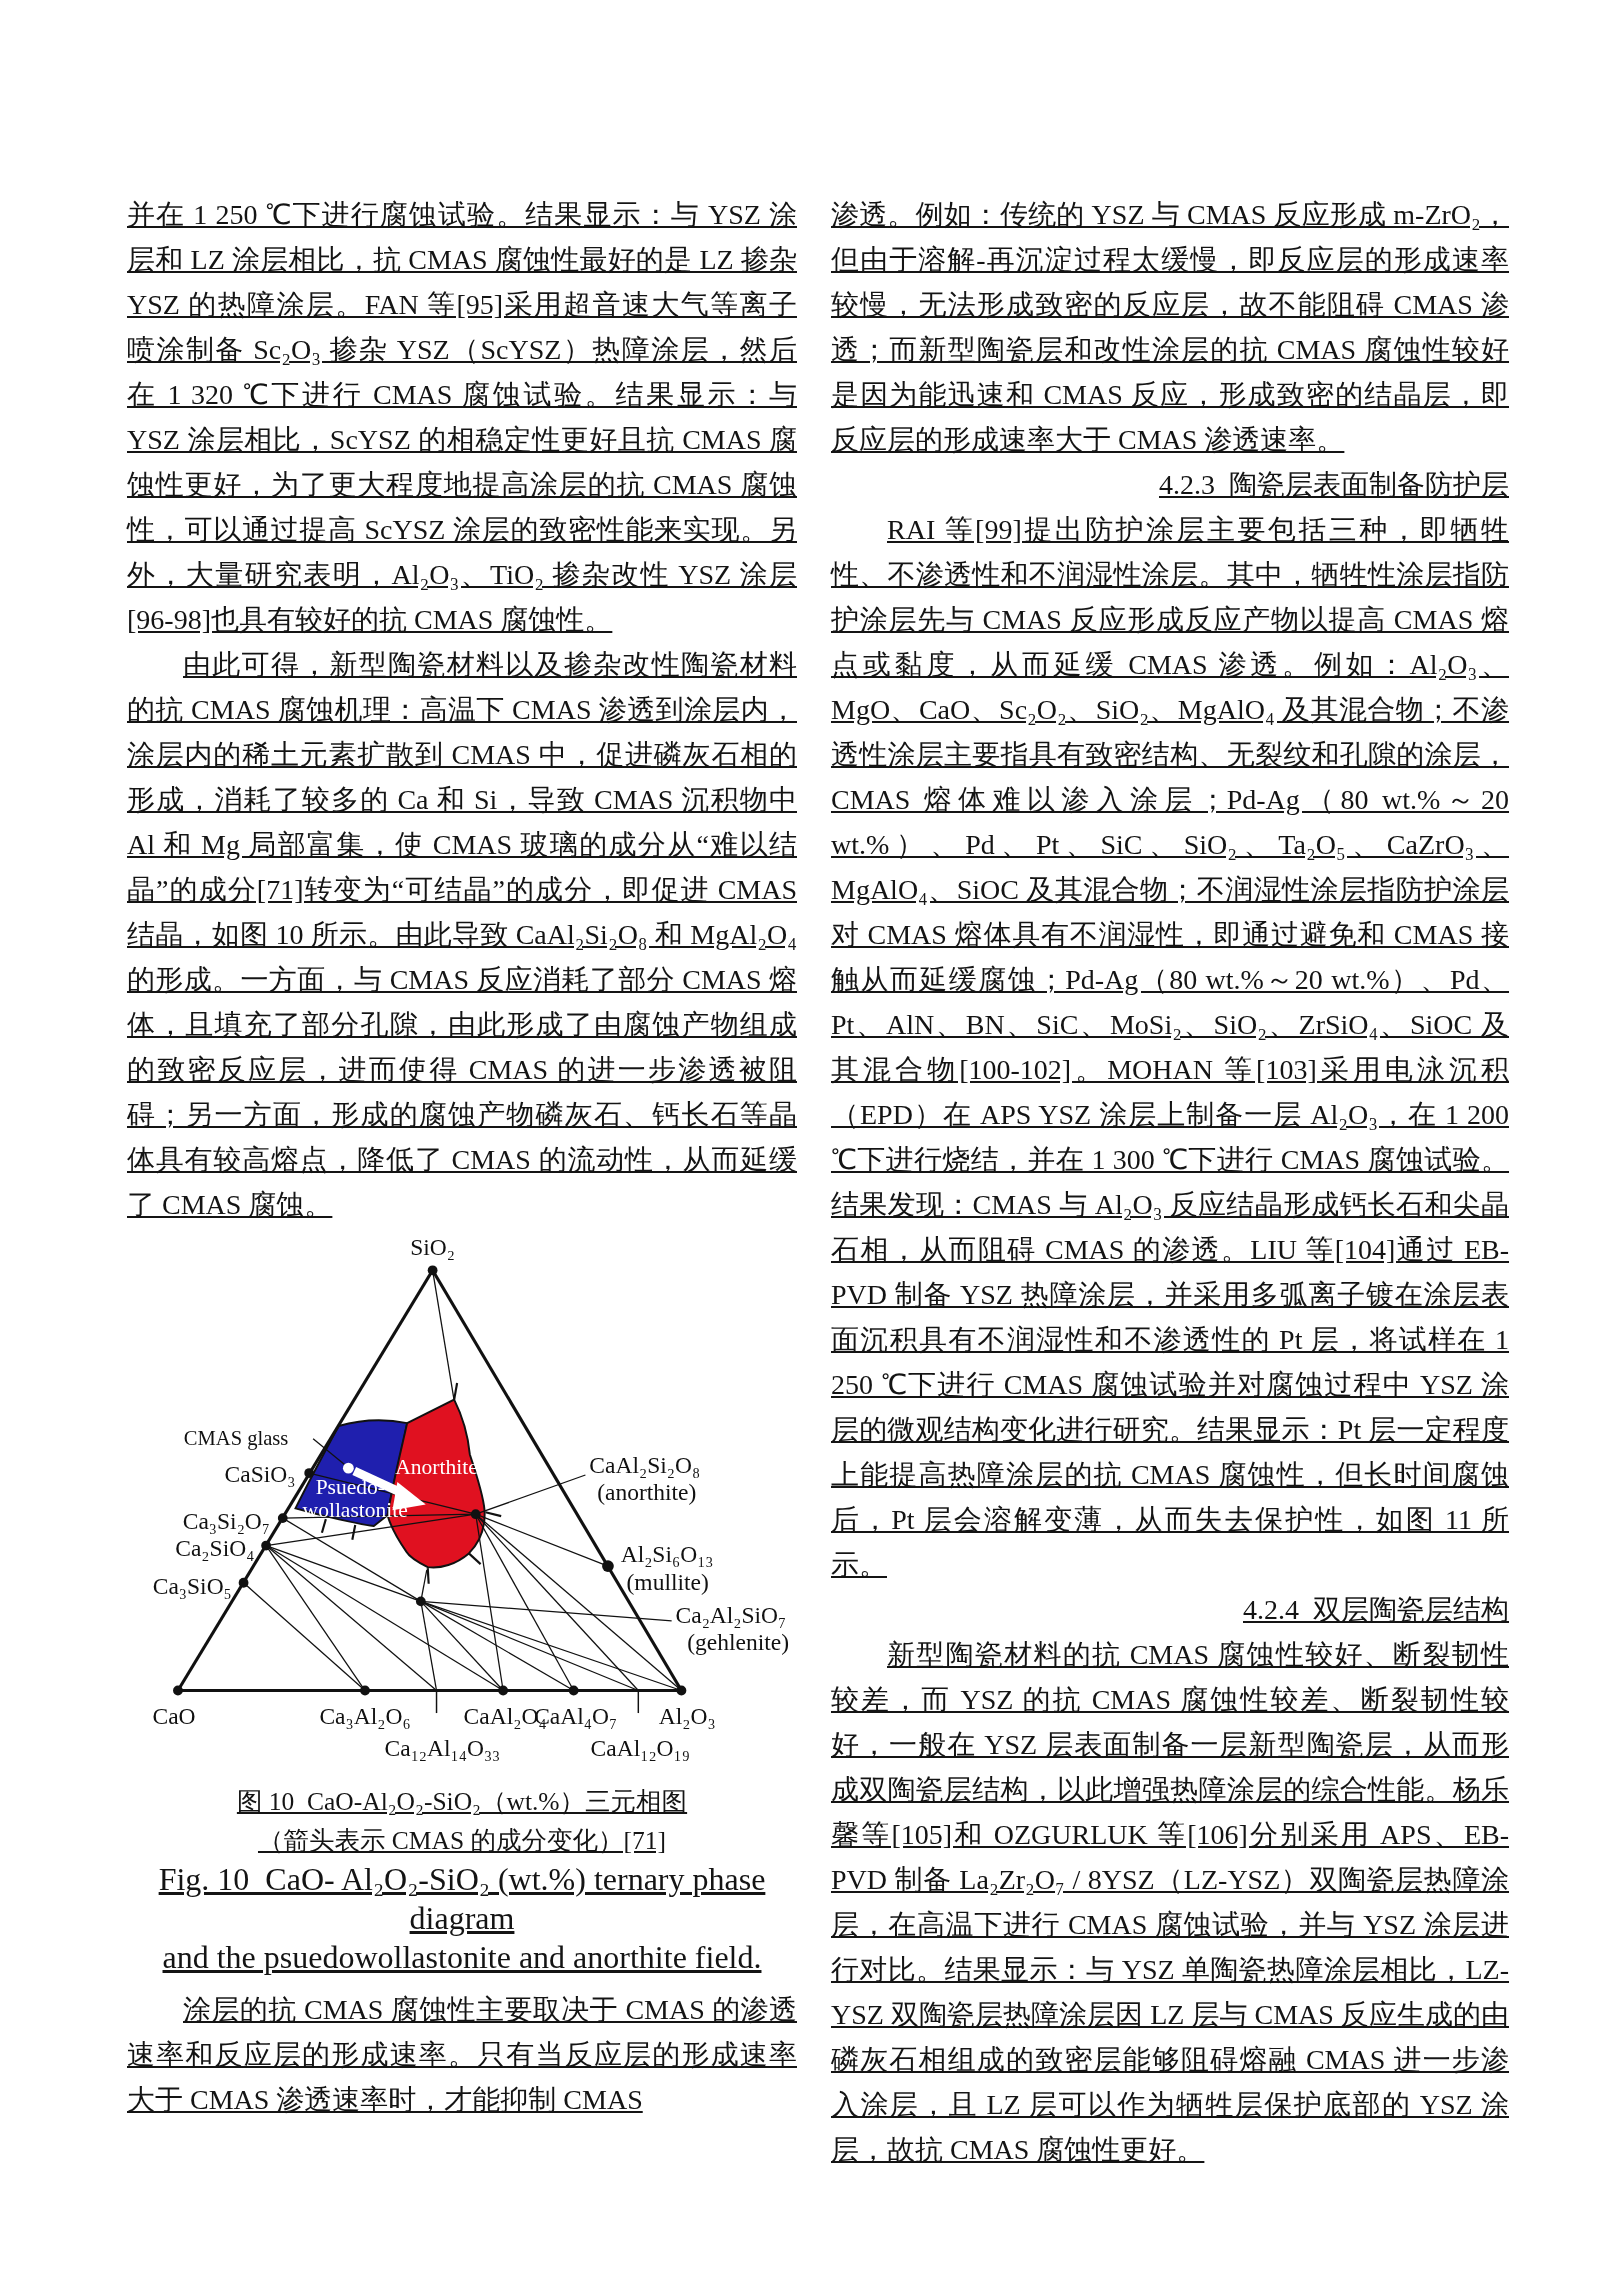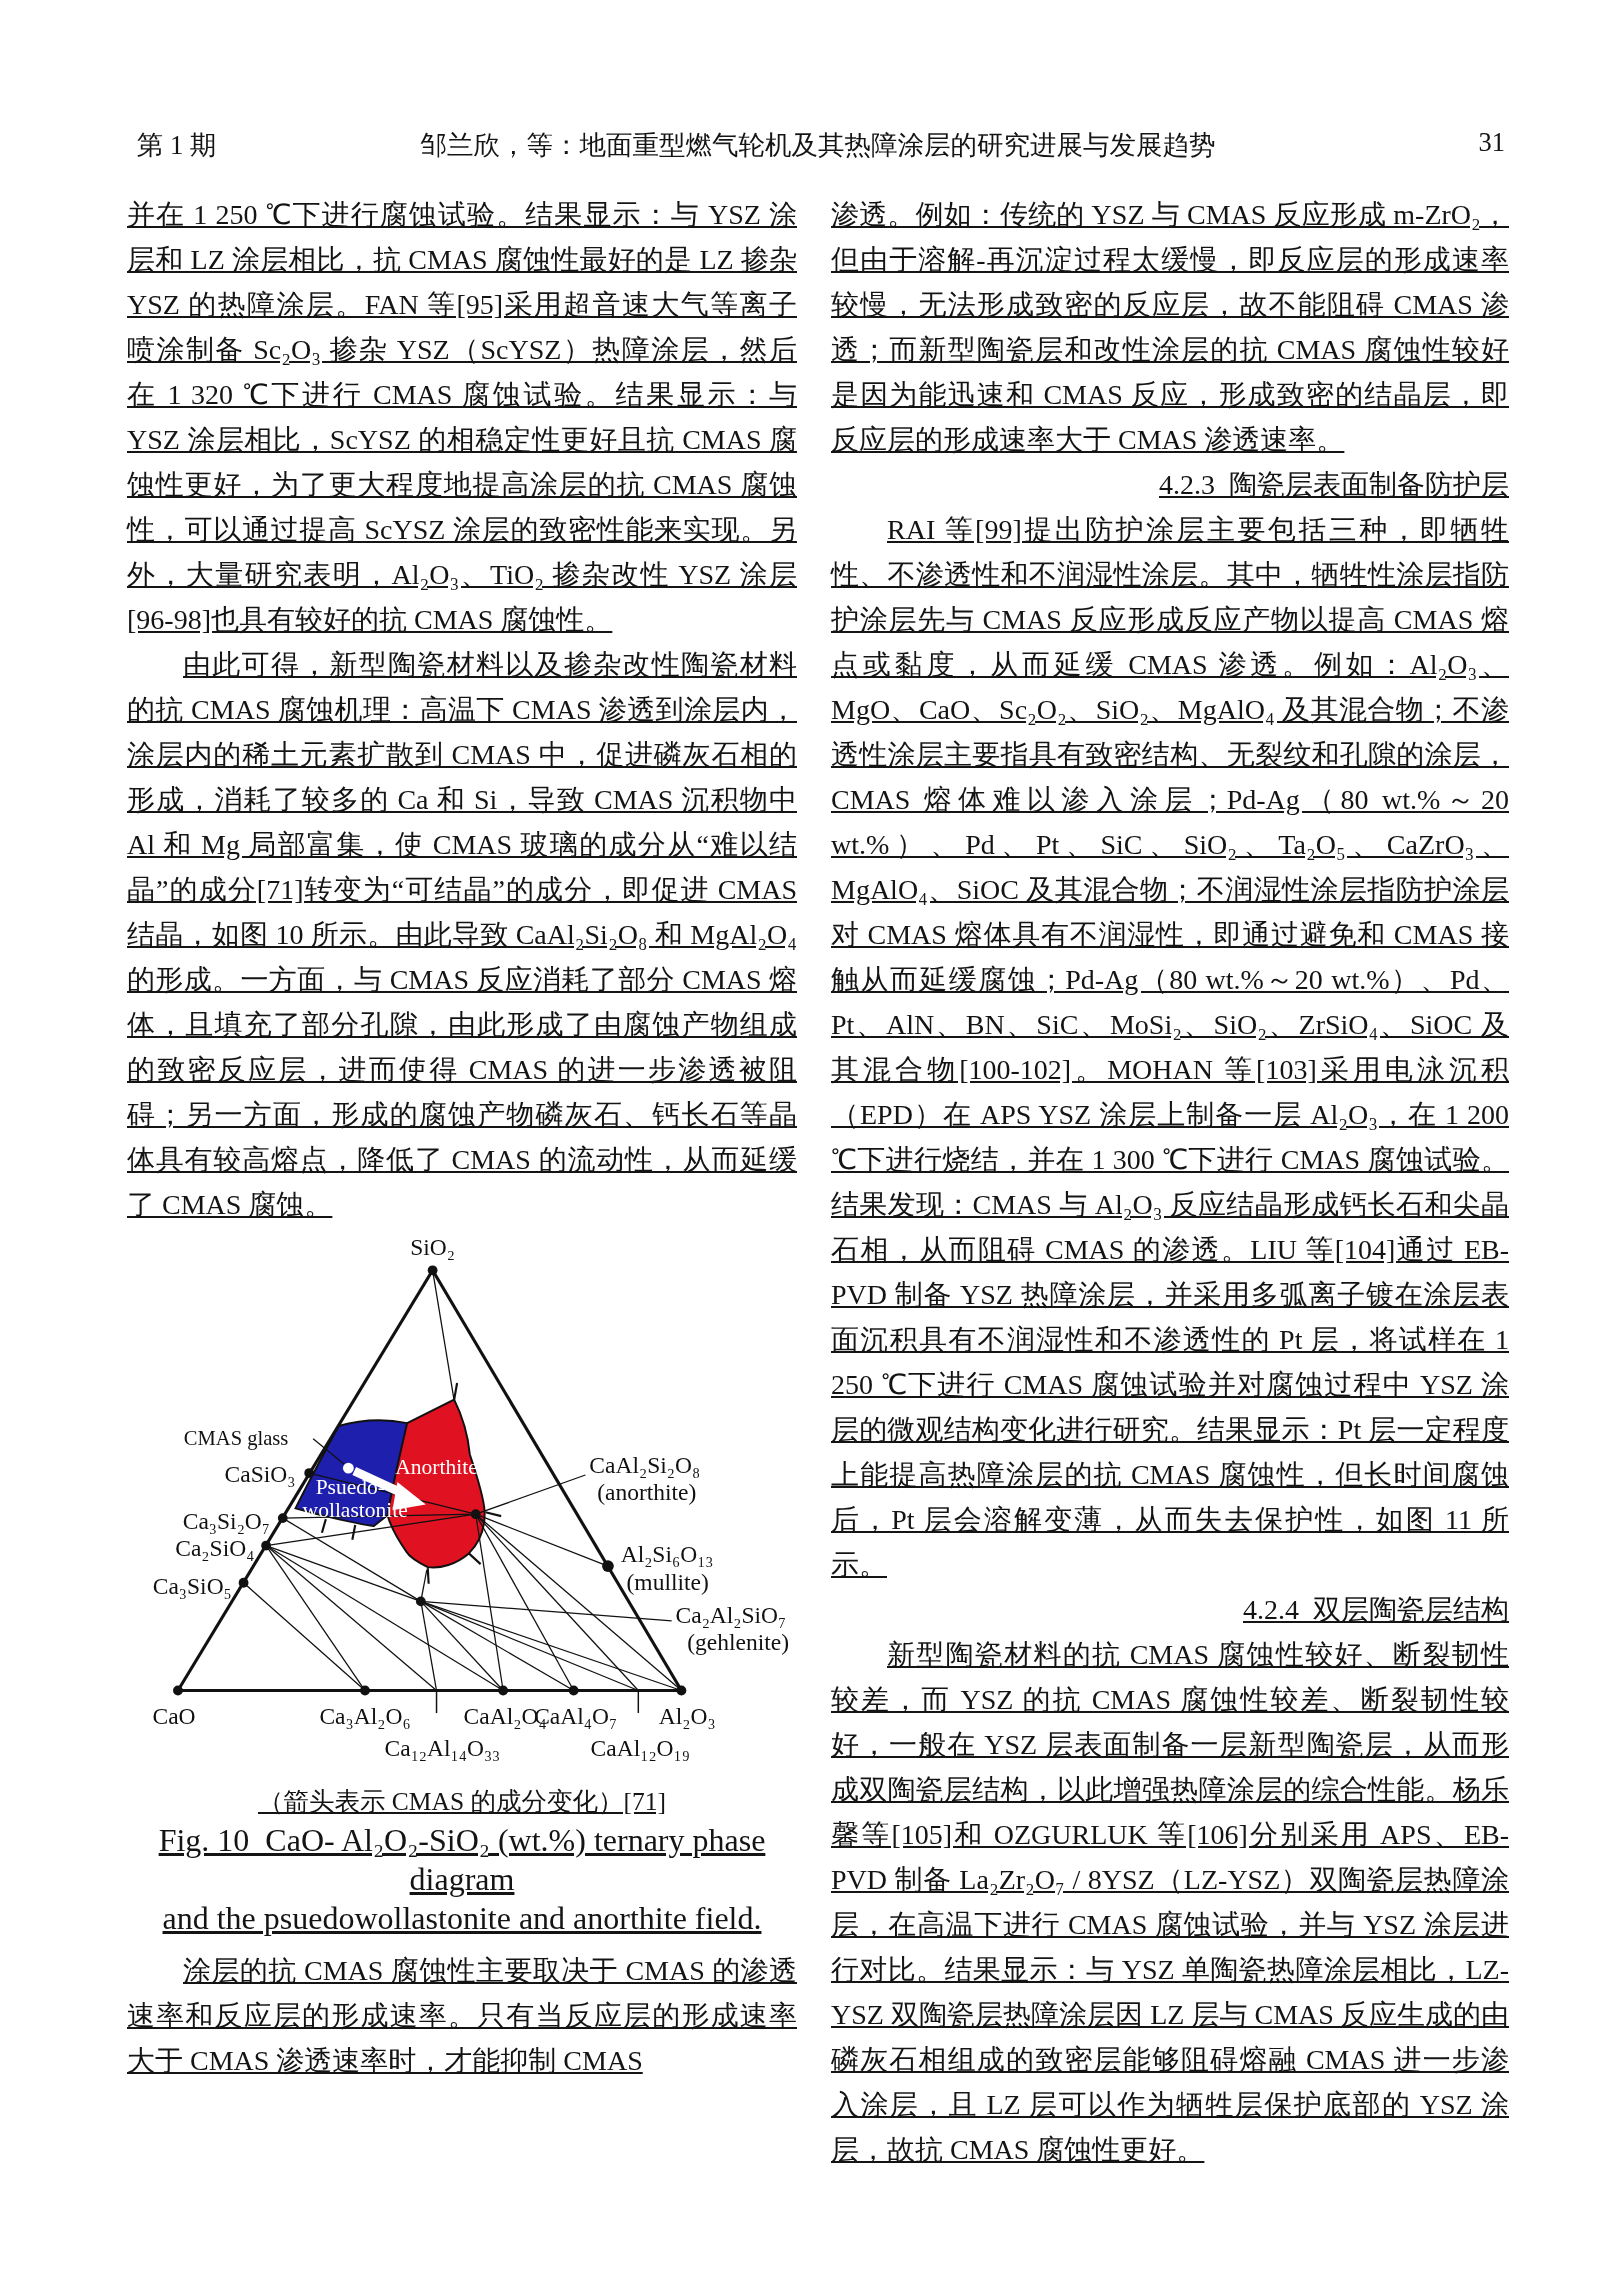--- a/index.html
+++ b/index.html
@@ -23,25 +23,20 @@
   svg text { font-family:"Liberation Serif", serif; fill:#111; }
   .fld-label { font-size:24px; }
   .fld-small { font-size:21px; }
   .fld-white { font-size:22px; fill:#ffffff; }
 </style>
 </head>
 <body>
 
 <div class="page">
 
-  <div class="header-row">
-    <span class="header-issue">第 1 期</span>
-    <span class="header-title">邹兰欣，等：地面重型燃气轮机及其热障涂层的研究进展与发展趋势</span>
-    <span class="header-page">31</span>
-  </div>
 
   <div class="col col-left">
     <div class="para">并在 1 250 ℃下进行腐蚀试验。结果显示：与 YSZ 涂层和 LZ 涂层相比，抗 CMAS 腐蚀性最好的是 LZ 掺杂 YSZ 的热障涂层。FAN 等[95]采用超音速大气等离子喷涂制备 Sc₂O₃ 掺杂 YSZ（ScYSZ）热障涂层，然后在 1 320 ℃下进行 CMAS 腐蚀试验。结果显示：与 YSZ 涂层相比，ScYSZ 的相稳定性更好且抗 CMAS 腐蚀性更好，为了更大程度地提高涂层的抗 CMAS 腐蚀性，可以通过提高 ScYSZ 涂层的致密性能来实现。另外，大量研究表明，Al₂O₃、TiO₂ 掺杂改性 YSZ 涂层[96-98]也具有较好的抗 CMAS 腐蚀性。</div>
     <div class="para para-indent">由此可得，新型陶瓷材料以及掺杂改性陶瓷材料的抗 CMAS 腐蚀机理：高温下 CMAS 渗透到涂层内，涂层内的稀土元素扩散到 CMAS 中，促进磷灰石相的形成，消耗了较多的 Ca 和 Si，导致 CMAS 沉积物中 Al 和 Mg 局部富集，使 CMAS 玻璃的成分从“难以结晶”的成分[71]转变为“可结晶”的成分，即促进 CMAS 结晶，如图 10 所示。由此导致 CaAl₂Si₂O₈ 和 MgAl₂O₄ 的形成。一方面，与 CMAS 反应消耗了部分 CMAS 熔体，且填充了部分孔隙，由此形成了由腐蚀产物组成的致密反应层，进而使得 CMAS 的进一步渗透被阻碍；另一方面，形成的腐蚀产物磷灰石、钙长石等晶体具有较高熔点，降低了 CMAS 的流动性，从而延缓了 CMAS 腐蚀。</div>
 
     <div class="figure-wrap">
       <svg width="670" height="534" viewBox="0 0 684 545" style="font-size:29px">
 
         <path d="M216,197 C240,190 262,189 286,194 C280,226 271,258 266,288 L252,299 C236,297 200,289 172,281 C186,253 201,225 216,197 Z" fill="#1f1fae" stroke="#111" stroke-width="2"></path>
         <path d="M286,194 L334,170 C342,186 348,205 350,226 C358,250 364,269 365,283 C366,301 360,316 349,327 C336,338 320,343 307,341 C297,336 288,330 285,325 C276,312 269,299 266,288 C271,257 279,225 286,194 Z" fill="#e01120" stroke="#111" stroke-width="2"></path>
@@ -131,20 +126,21 @@
         <text class="fld-label" x="560" y="398" text-anchor="start">Ca₂Al₂SiO₇</text>
         <text class="fld-label" x="572" y="426" text-anchor="start">(gehlenite)</text>
         <text class="fld-small" x="58" y="216" text-anchor="start">CMAS glass</text>
         <text class="fld-white" x="316" y="246" text-anchor="middle">Anorthite</text>
         <text class="fld-white" x="228" y="266" text-anchor="middle">Psuedo-</text>
         <text class="fld-white" x="233" y="290" text-anchor="middle">wollastonite</text>
       </svg>
     </div>
 
     <div class="caption">
+      <div>图 10&nbsp;&nbsp;CaO-Al₂O₂-SiO₂（wt.%）三元相图</div>
       <div>（箭头表示 CMAS 的成分变化）[71]</div>
       <div class="caption-en">Fig. 10&nbsp;&nbsp;CaO- Al₂O₂-SiO₂ (wt.%) ternary phase diagram</div>
       <div class="caption-en">and the psuedowollastonite and anorthite field.</div>
     </div>
 
     <div class="para para-indent" style="margin-top:9.8px">涂层的抗 CMAS 腐蚀性主要取决于 CMAS 的渗透速率和反应层的形成速率。只有当反应层的形成速率大于 CMAS 渗透速率时，才能抑制 CMAS</div>
   </div>
 
   <div class="col col-right">
     <div class="para">渗透。例如：传统的 YSZ 与 CMAS 反应形成 m-ZrO₂，但由于溶解-再沉淀过程太缓慢，即反应层的形成速率较慢，无法形成致密的反应层，故不能阻碍 CMAS 渗透；而新型陶瓷层和改性涂层的抗 CMAS 腐蚀性较好是因为能迅速和 CMAS 反应，形成致密的结晶层，即反应层的形成速率大于 CMAS 渗透速率。</div>

